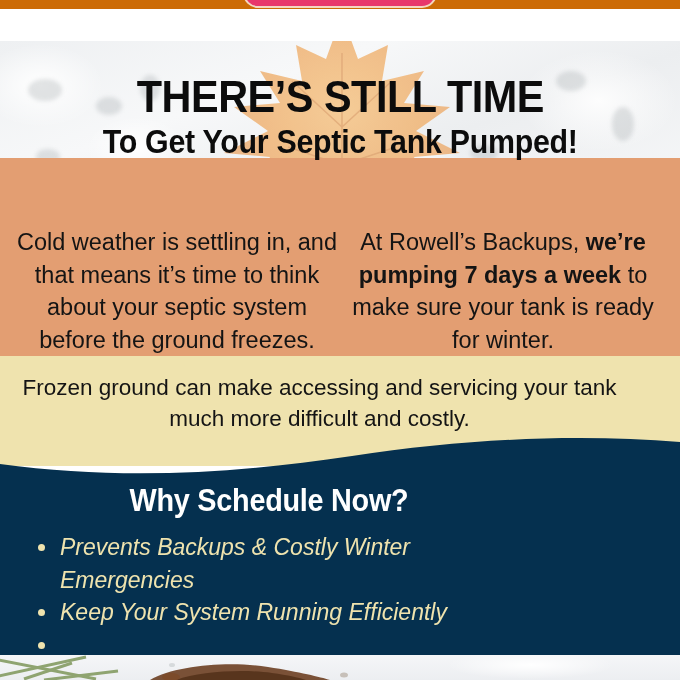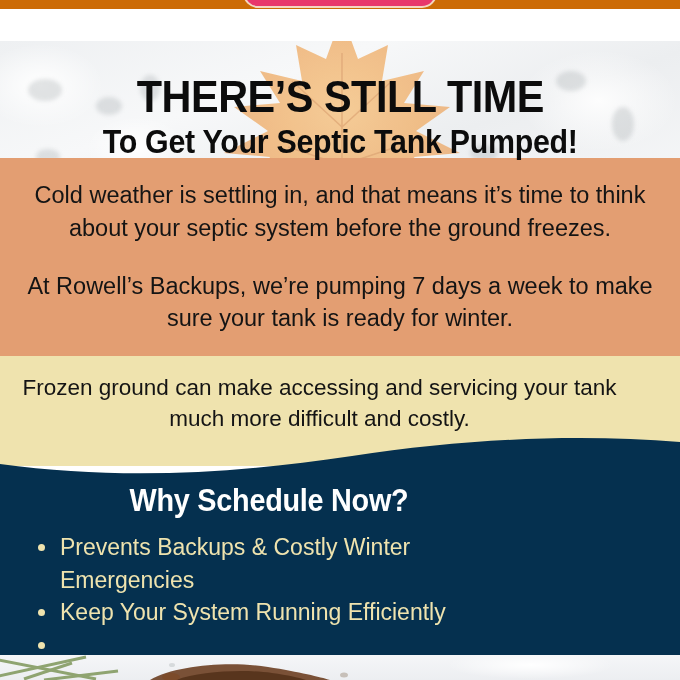--- a/index.html
+++ b/index.html
@@ -114,37 +114,36 @@
   }
 
   
   .orange-sec {
     position: absolute;
     left: 0; top: 158px;
     width: 680px;
     height: 198px;
     background: #e39e72;
     display: flex;
-    flex-direction: column;
-    align-items: center;
+    align-items: flex-end;
     justify-content: center;
     box-sizing: border-box;
     padding: 0 14px;
   }
   .orange-sec p {
     margin: 0;
     width: 100%;
     text-align: center;
     color: #141414;
     font-size: 23.5px;
     line-height: 1.38;
     font-weight: 400;
   }
   .orange-sec p.second { margin-top: 26px; }
-  .orange-sec b { font-weight: 400; }
+  .orange-sec b { font-weight: 700; }
 
   
   .cream-sec {
     position: absolute;
     left: 0; top: 356px;
     width: 680px;
     height: 110px;
     background: #efe3ae;
     display: flex;
     align-items: flex-start;
@@ -192,20 +191,21 @@
     list-style: none;
     margin: 0;
     padding: 0 0 0 34px;
   }
   .bullets li {
     position: relative;
     color: #efe3ae;
     font-size: 23px;
     line-height: 1.42;
     padding-left: 26px;
+    font-style: italic;
   }
   .bullets li .dot {
     position: absolute;
     left: 4px;
     top: 13px;
     width: 7px; height: 7px;
     border-radius: 50%;
     background: #efe3ae;
   }
 

